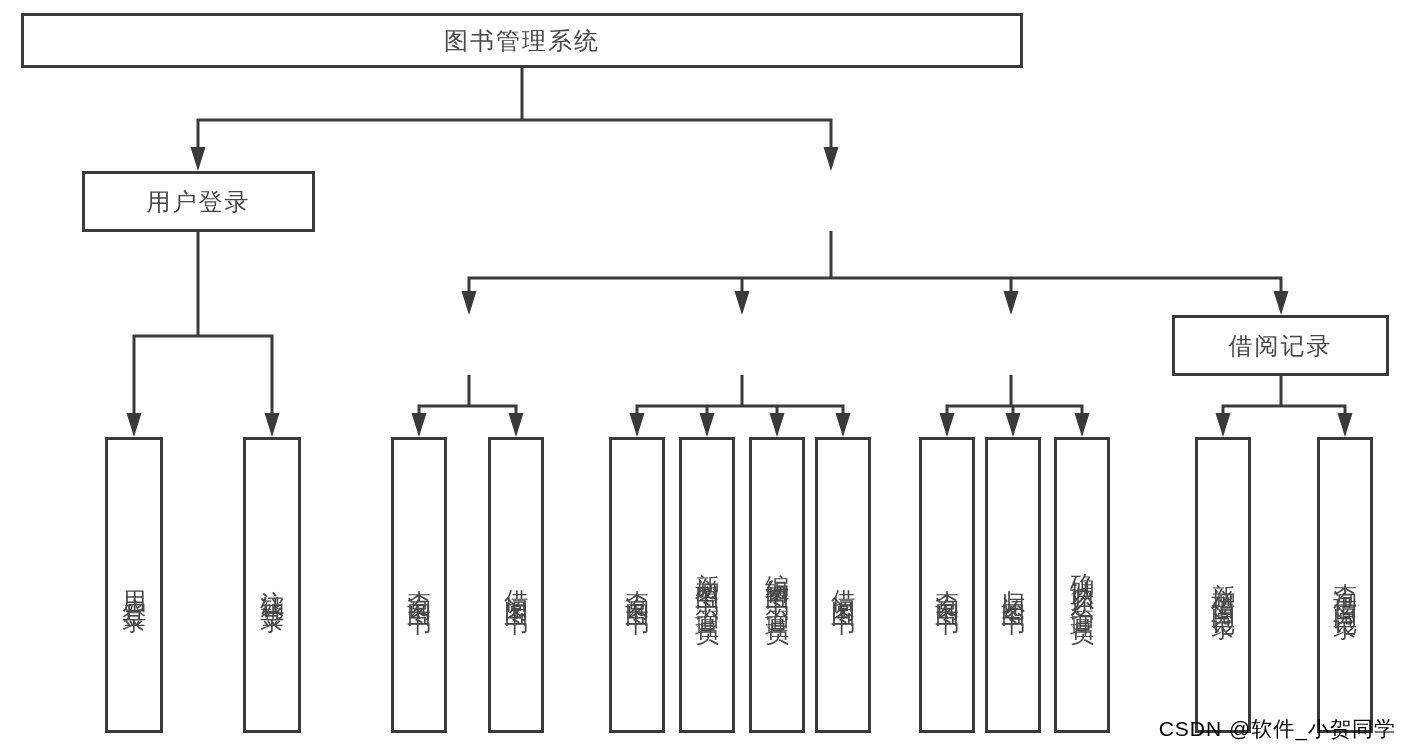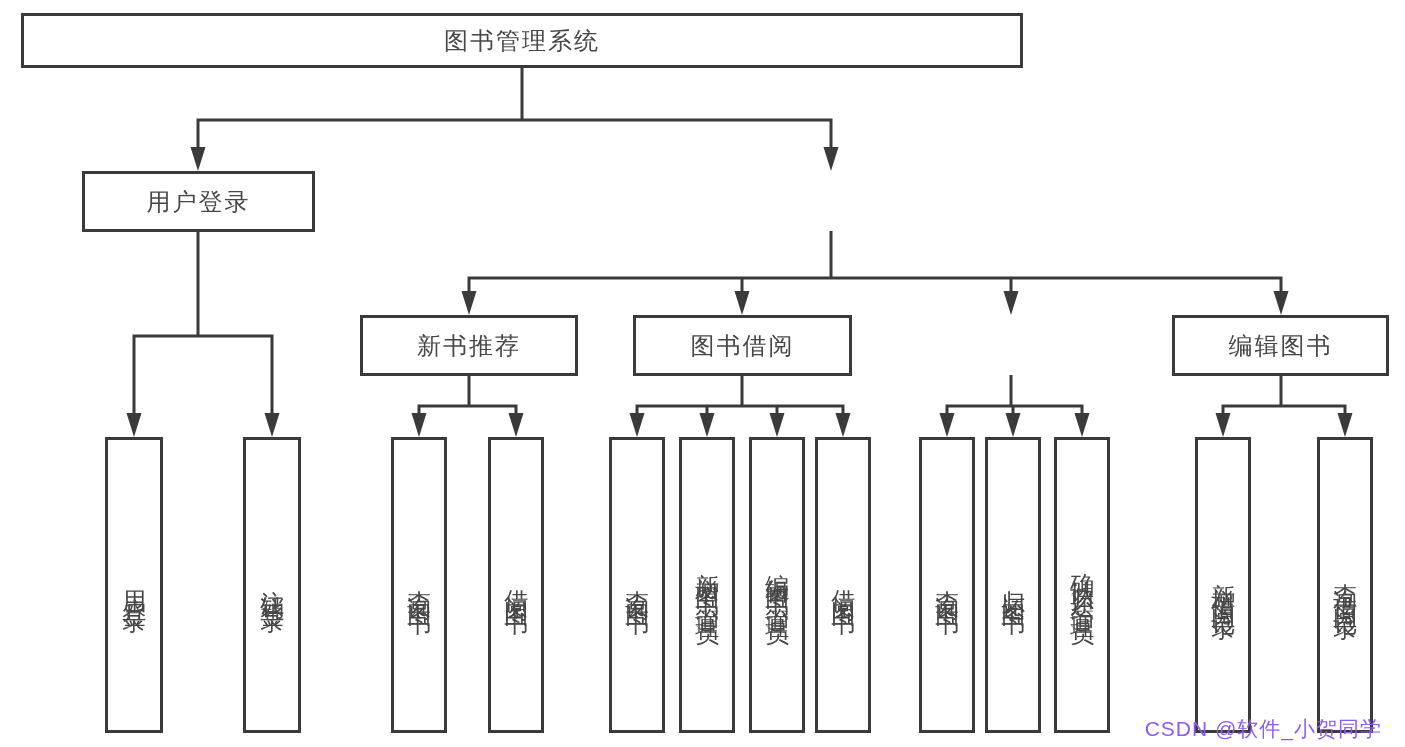--- a/index.html
+++ b/index.html
@@ -33,25 +33,25 @@
   .vbox{
     writing-mode:vertical-lr;
     text-orientation:mixed;
     font-size:24px;
     letter-spacing:7px;
     line-height:1.1;
   }
 
   .watermark{
     position:absolute;
-    right:23px;
+    right:9px;
     bottom:4px;
     font-size:21px;
     letter-spacing:1px;
-    color:#8b5cf6;
+    color:#000000;
     white-space:nowrap;
   }
 </style>
 </head>
 <body>
 
 <div class="stage">
 
   <svg class="wires" width="1405" height="747" viewBox="0 0 1405 747">
     <defs>
@@ -93,23 +93,21 @@
       <use href="#ah" transform="translate(1082,437)"></use>
       <use href="#ah" transform="translate(1223,437)"></use>
       <use href="#ah" transform="translate(1345,437)"></use>
     </g>
   </svg>
 
   <div class="node hbox" style="left:21px; top:13px; width:1002px; height:55px;">图书管理系统</div>
 
   <div class="node hbox" style="left:82px; top:171px; width:233px; height:61px;">用户登录</div>
 
-  <div class="node hbox" style="left:360px; top:315px; width:218px; height:61px;">新书推荐</div>
-  <div class="node hbox" style="left:633px; top:315px; width:219px; height:61px;">图书借阅</div>
-  <div class="node hbox" style="left:1172px; top:315px; width:217px; height:61px;">编辑图书</div>
+  <div class="node hbox" style="left:1172px; top:315px; width:217px; height:61px;">借阅记录</div>
 
   <div class="node vbox" style="left:105px; top:437px; width:58px; height:296px;">用户登录</div>
   <div class="node vbox" style="left:243px; top:437px; width:58px; height:296px;">注销登录</div>
 
   <div class="node vbox" style="left:391px; top:437px; width:56px; height:296px;">查询图书</div>
   <div class="node vbox" style="left:488px; top:437px; width:56px; height:296px;">借阅图书</div>
 
   <div class="node vbox" style="left:609px; top:437px; width:56px; height:296px;">查询图书</div>
   <div class="node vbox" style="left:679px; top:437px; width:56px; height:296px;">新增图书（管理员）</div>
   <div class="node vbox" style="left:749px; top:437px; width:56px; height:296px;">编辑图书（管理员）</div>

